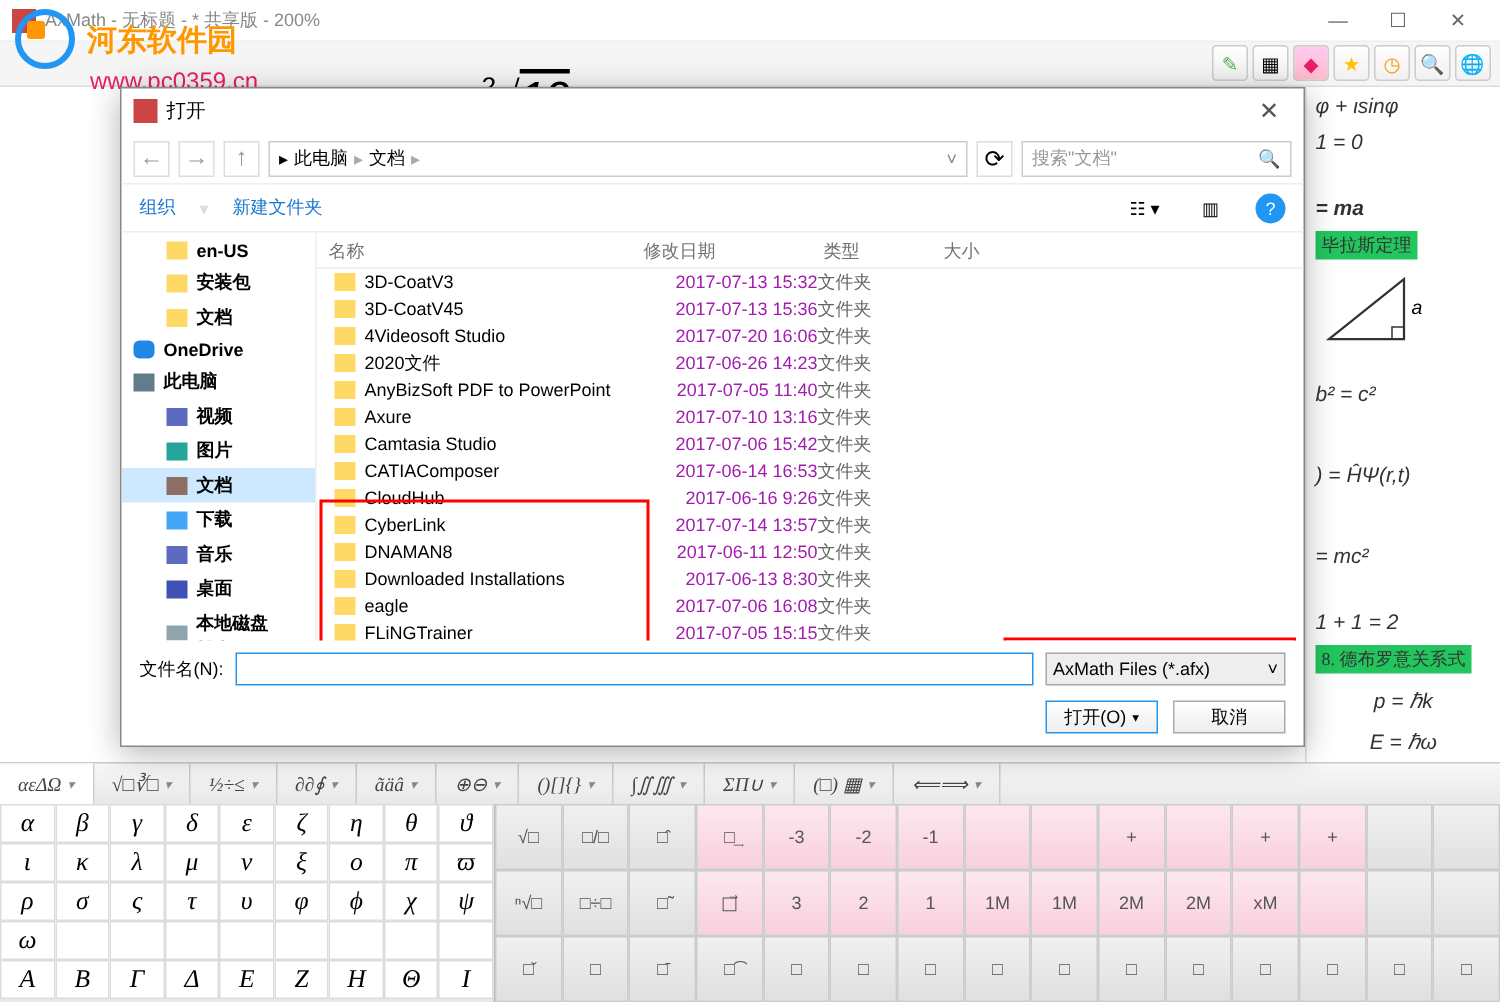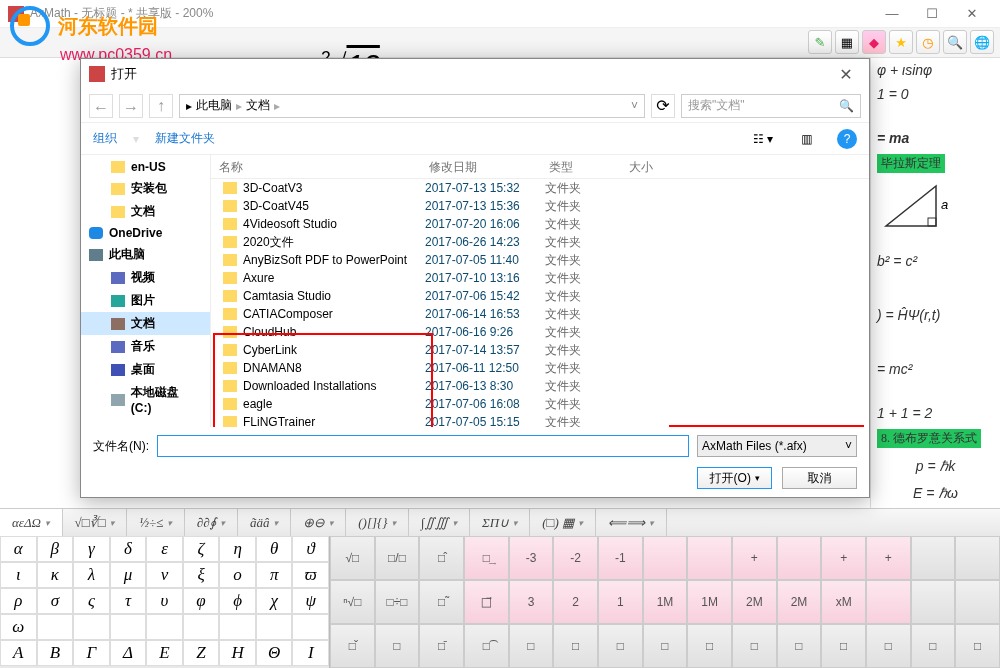--- a/index.html
+++ b/index.html
@@ -97,21 +97,21 @@
 .file-list { flex: 1; overflow: hidden; position: relative; }
 .fl-header { height: 24px; display: flex; border-bottom: 1px solid #eee; font-size: 12px; color: #737373; }
 .fl-header div { padding: 4px 8px; }
 .col-name { width: 210px; }
 .col-date { width: 120px; }
 .col-type { width: 80px; }
 .col-size { width: 60px; }
 .fl-row { height: 18px; display: flex; font-size: 12px; align-items: center; }
 .fl-row .fi { width: 14px; height: 12px; background: #ffd966; margin: 0 6px 0 12px; }
 .fl-row .nm { width: 182px; }
-.fl-row .dt { width: 120px; color: #0c4a6e; }
+.fl-row .dt { width: 120px; color: #a21caf; text-align: right; }
 .fl-row .tp { width: 80px; color: #666; }
 
 .red-box1 { position: absolute; border: 2px solid red; top: 178px; left: 2px; width: 220px; height: 122px; z-index: 5; pointer-events: none; }
 .red-box2 { position: absolute; border: 2px solid red; top: 270px; right: 5px; width: 195px; height: 55px; z-index: 5; pointer-events: none; }
 
 .dlg-footer { height: 70px; padding: 8px 12px; }
 .fn-row { display: flex; align-items: center; gap: 8px; margin-bottom: 10px; }
 .fn-label { font-size: 12px; }
 .fn-input { flex: 1; height: 22px; border: 1px solid #2196f3; padding: 0 4px; }
 .ft-select { width: 160px; height: 22px; border: 1px solid #aaa; font-size: 12px; padding: 0 4px; display: flex; align-items: center; justify-content: space-between; background: #eee; }
@@ -356,20 +356,24 @@
           </div>
           <div class="tree-item l2">
             <span class="ti pic"></span>
             <span>图片</span>
           </div>
           <div class="tree-item l2 sel">
             <span class="ti doc"></span>
             <span>文档</span>
           </div>
           <div class="tree-item l2">
+            <span class="ti dl"></span>
+            <span>下载</span>
+          </div>
+          <div class="tree-item l2">
             <span class="ti music"></span>
             <span>音乐</span>
           </div>
           <div class="tree-item l2">
             <span class="ti desk"></span>
             <span>桌面</span>
           </div>
           <div class="tree-item l2">
             <span class="ti disk"></span>
             <span>本地磁盘 (C:)</span>

